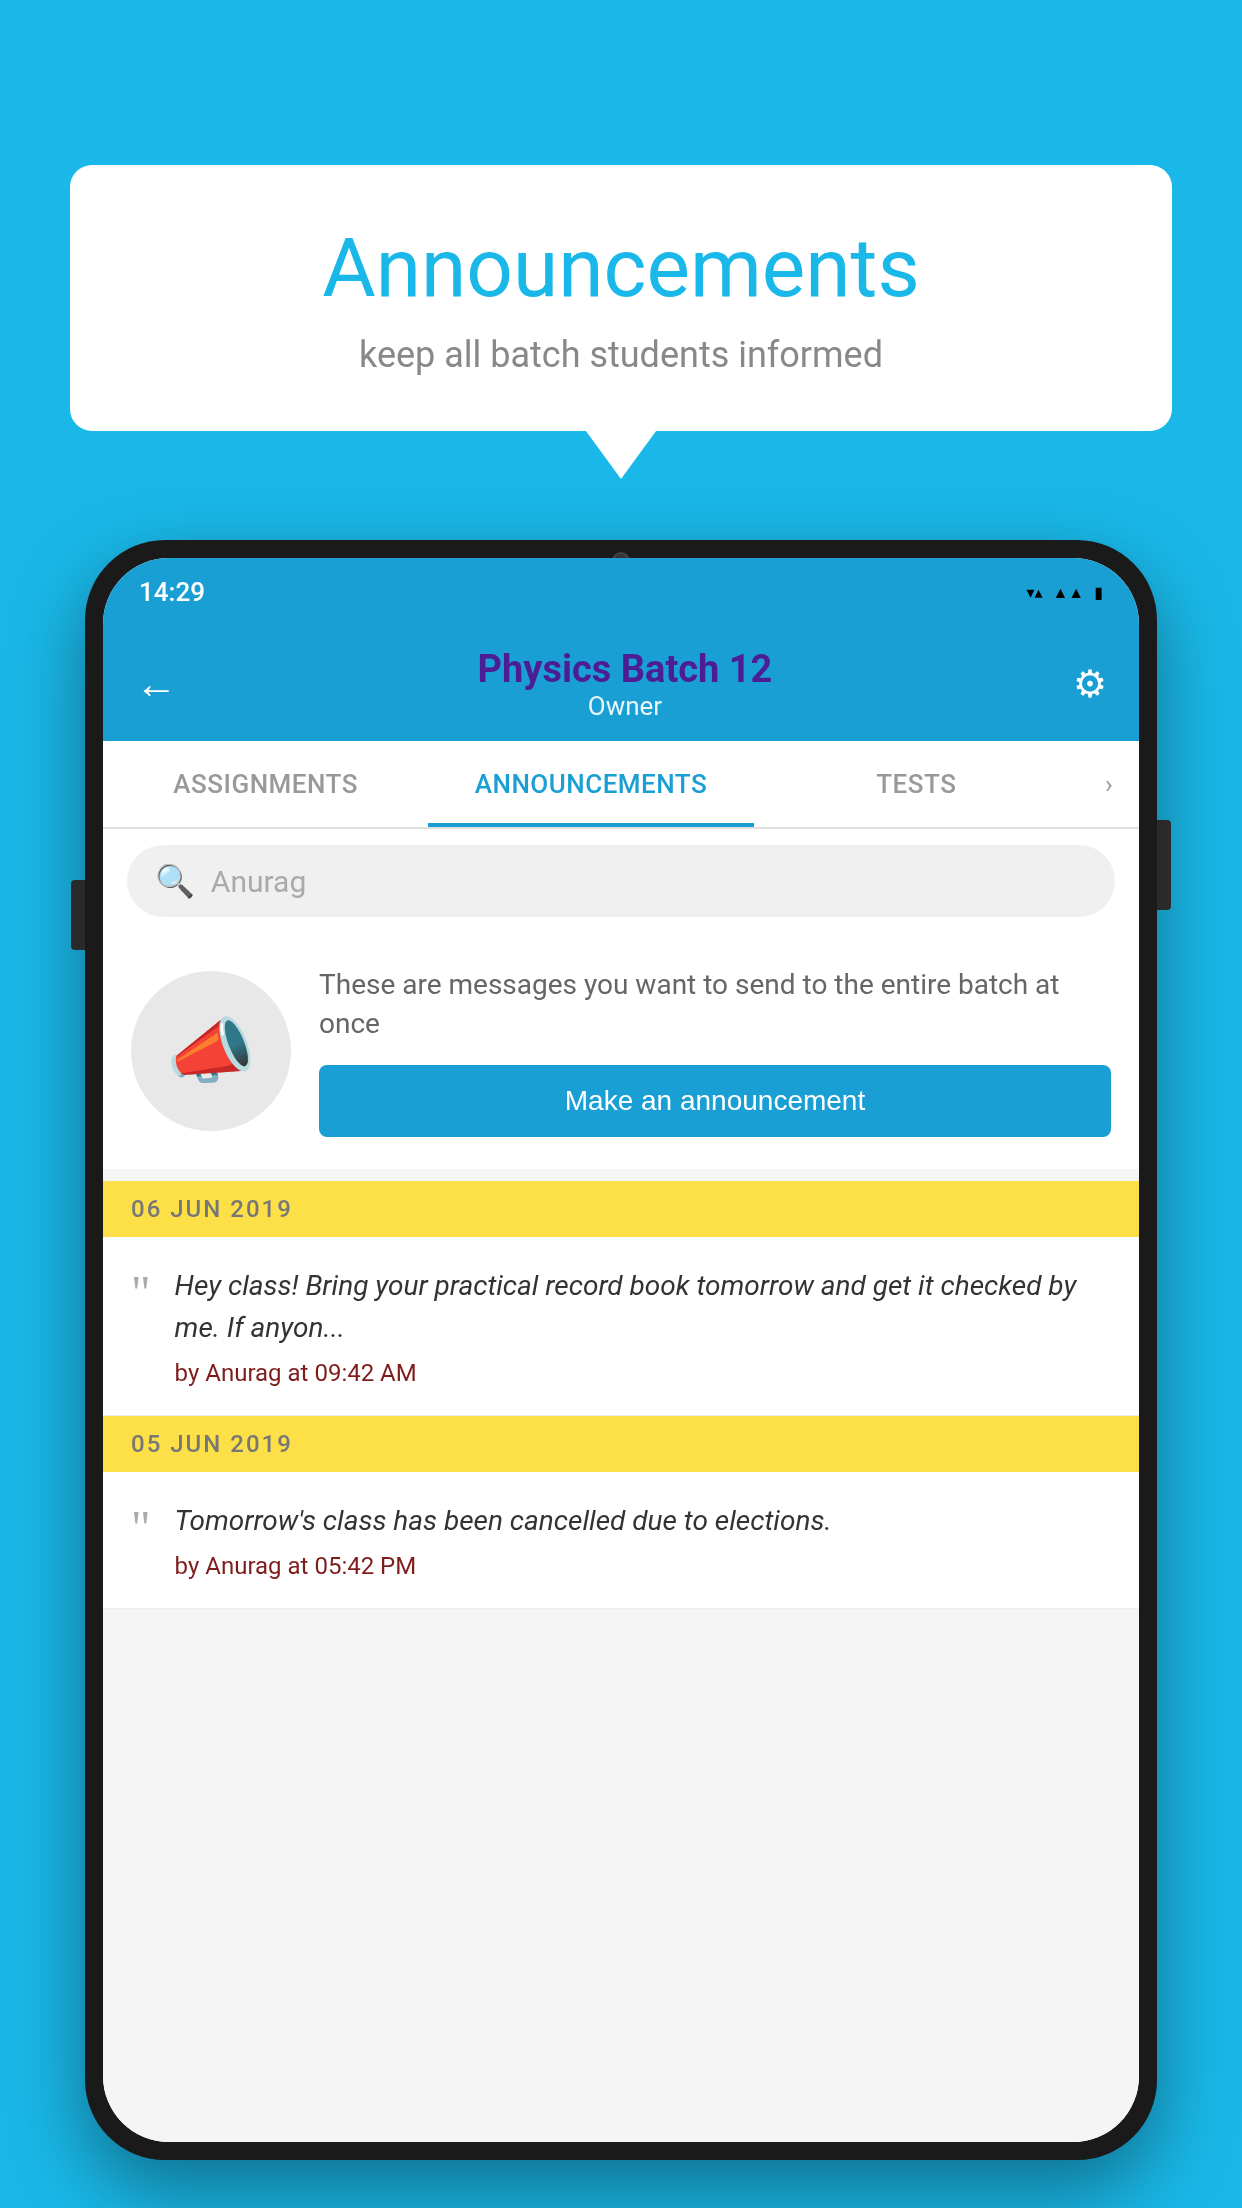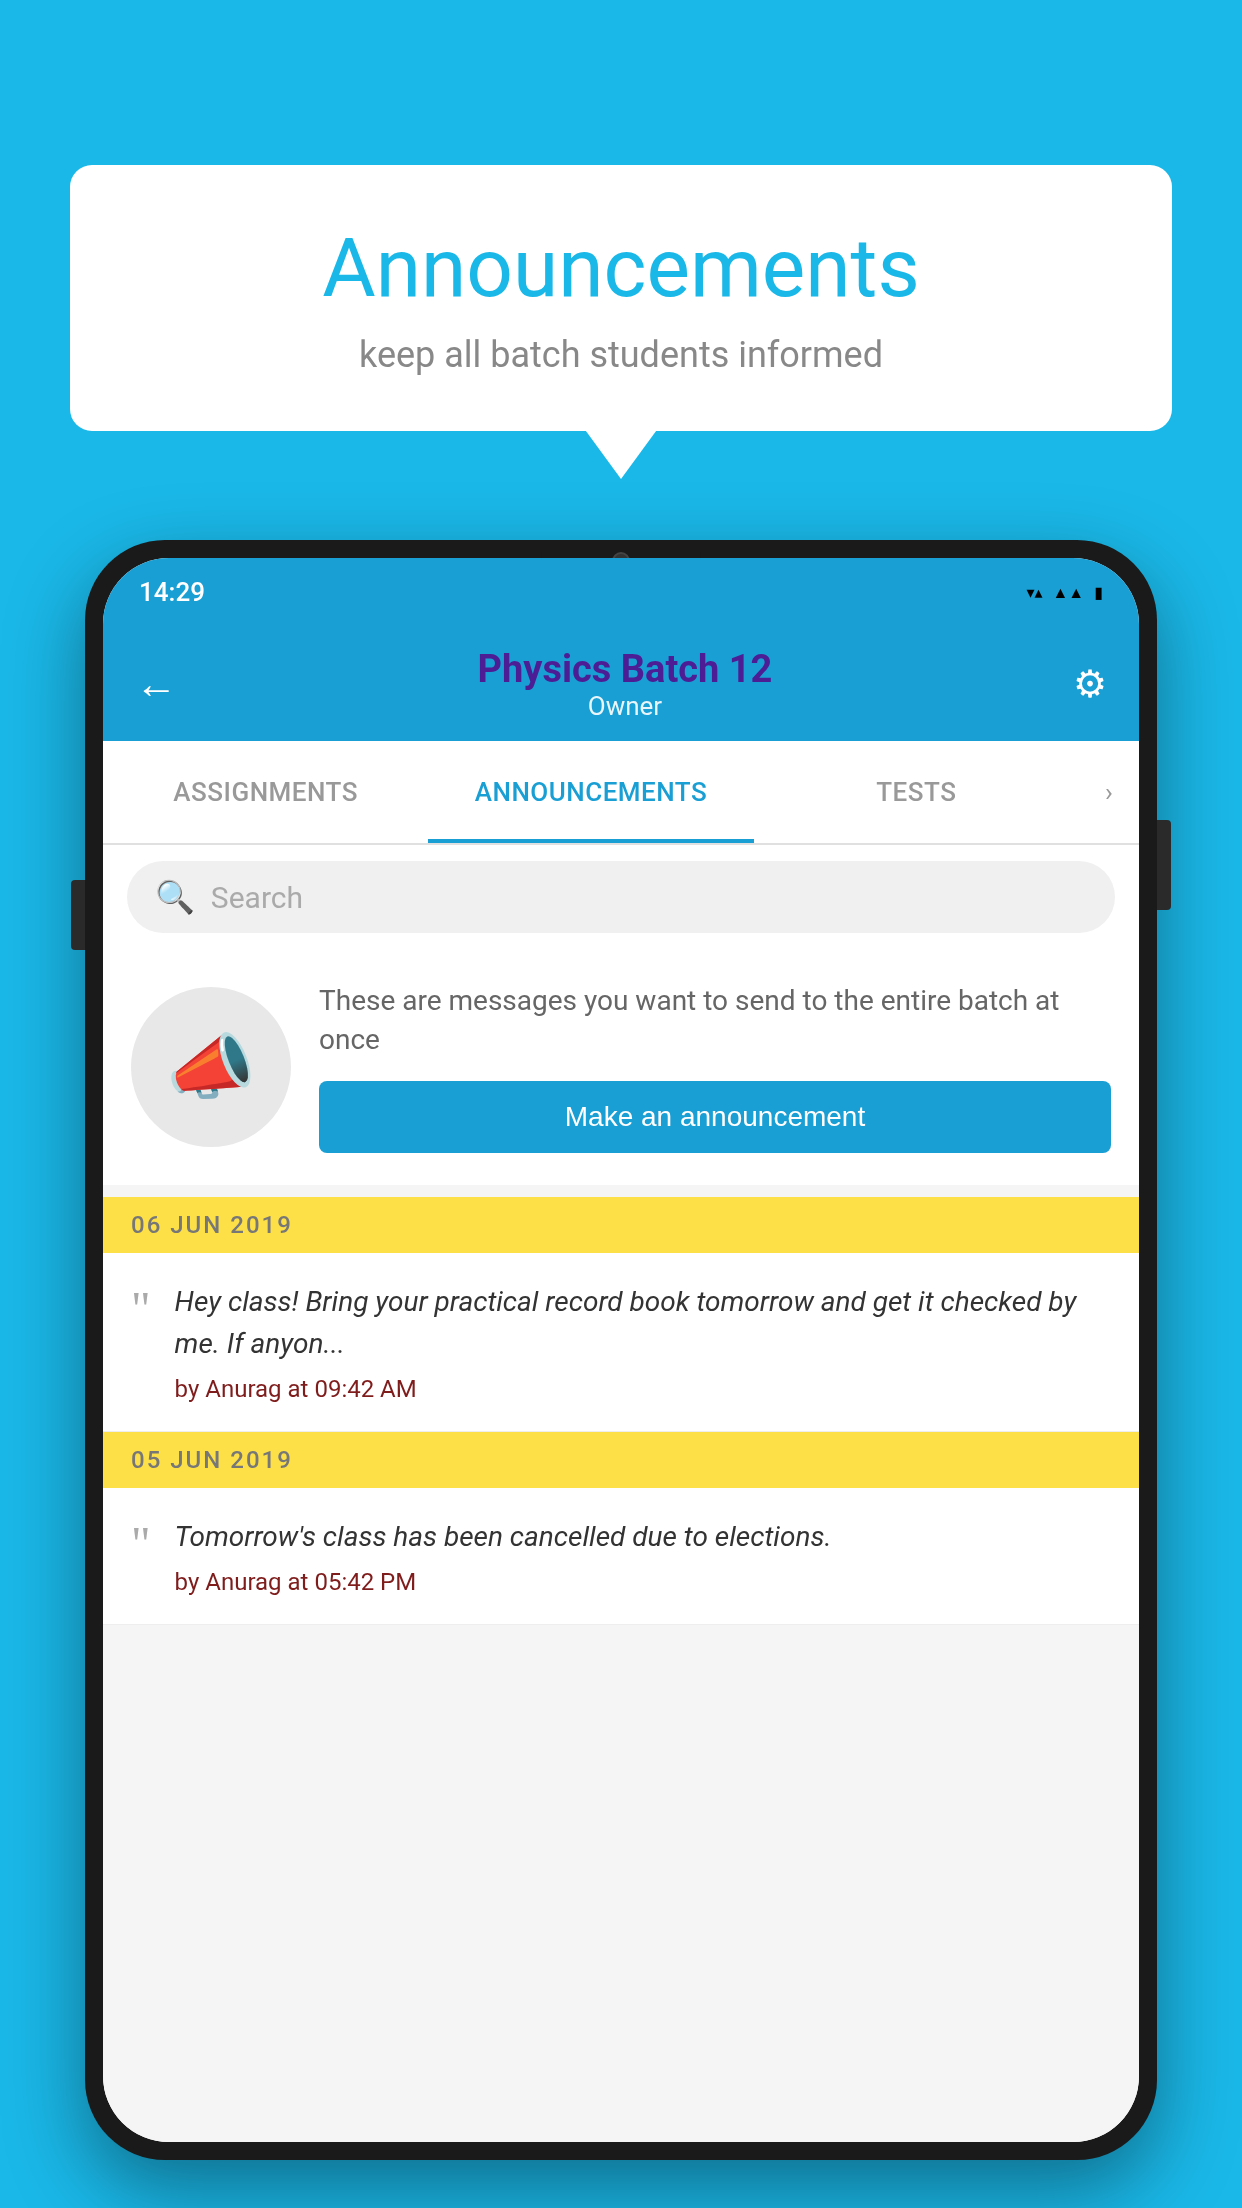--- a/index.html
+++ b/index.html
@@ -186,21 +186,21 @@
     .gear-icon {
       color: white;
       font-size: 38px;
       cursor: pointer;
     }
 
     
     .tabs-bar {
       background: white;
       display: flex;
-      height: 104px;
+      height: 88px;
       border-bottom: 2px solid #e0e0e0;
     }
 
     .tab {
       flex: 1;
       display: flex;
       align-items: center;
       justify-content: center;
       font-size: 26px;
       font-weight: 500;
@@ -417,21 +417,21 @@
             <span>TESTS</span>
           </div>
           <div class="tab-more">›</div>
         </div>
 
         <div class="content-area">
 
           <div class="search-container">
             <div class="search-box">
               <span class="search-icon-svg">🔍</span>
-              <span class="search-text">Search</span>
+              <span class="search-text">Anurag</span>
             </div>
           </div>
 
           <div class="promo-card">
             <div class="promo-icon-circle">
               <span class="megaphone-icon">📣</span>
             </div>
             <div class="promo-text-area">
               <div class="promo-description">These are messages you want to send to the entire batch at once</div>
               <button class="make-announcement-btn">Make an announcement</button>

